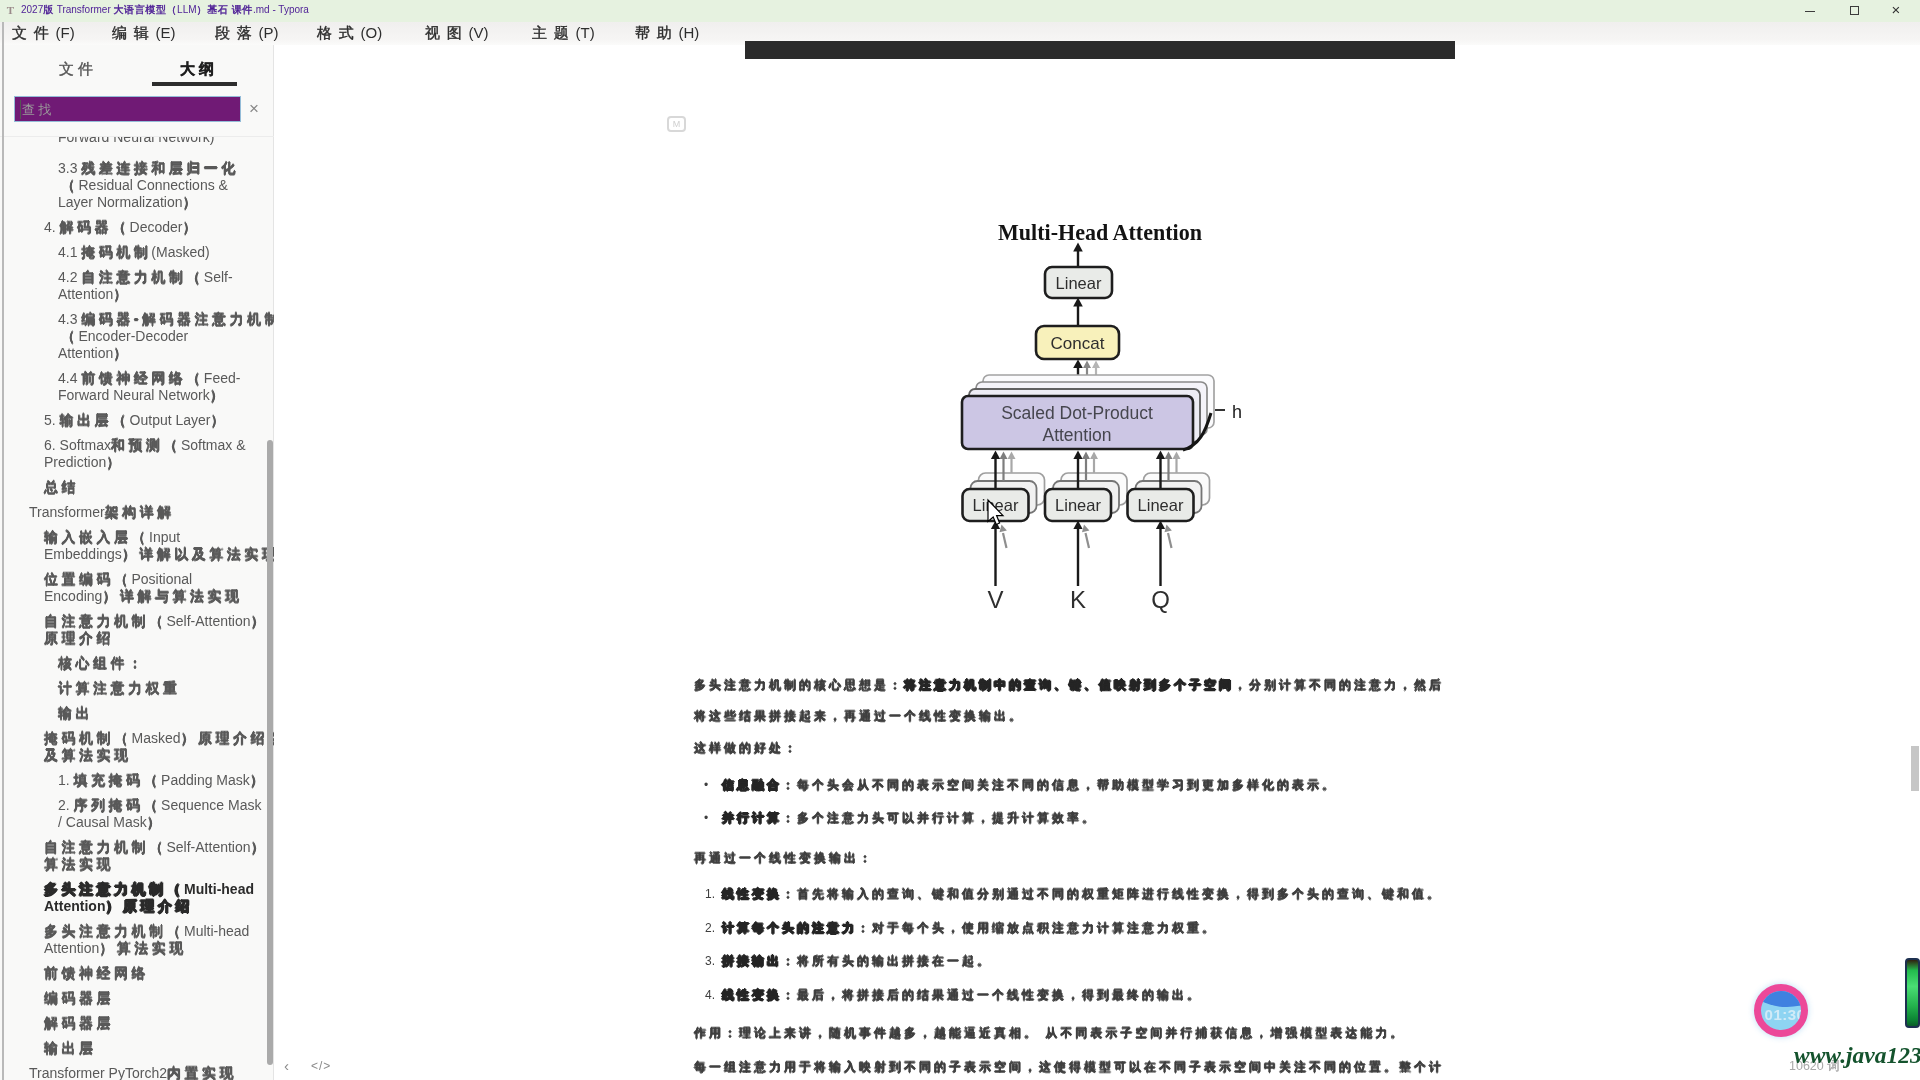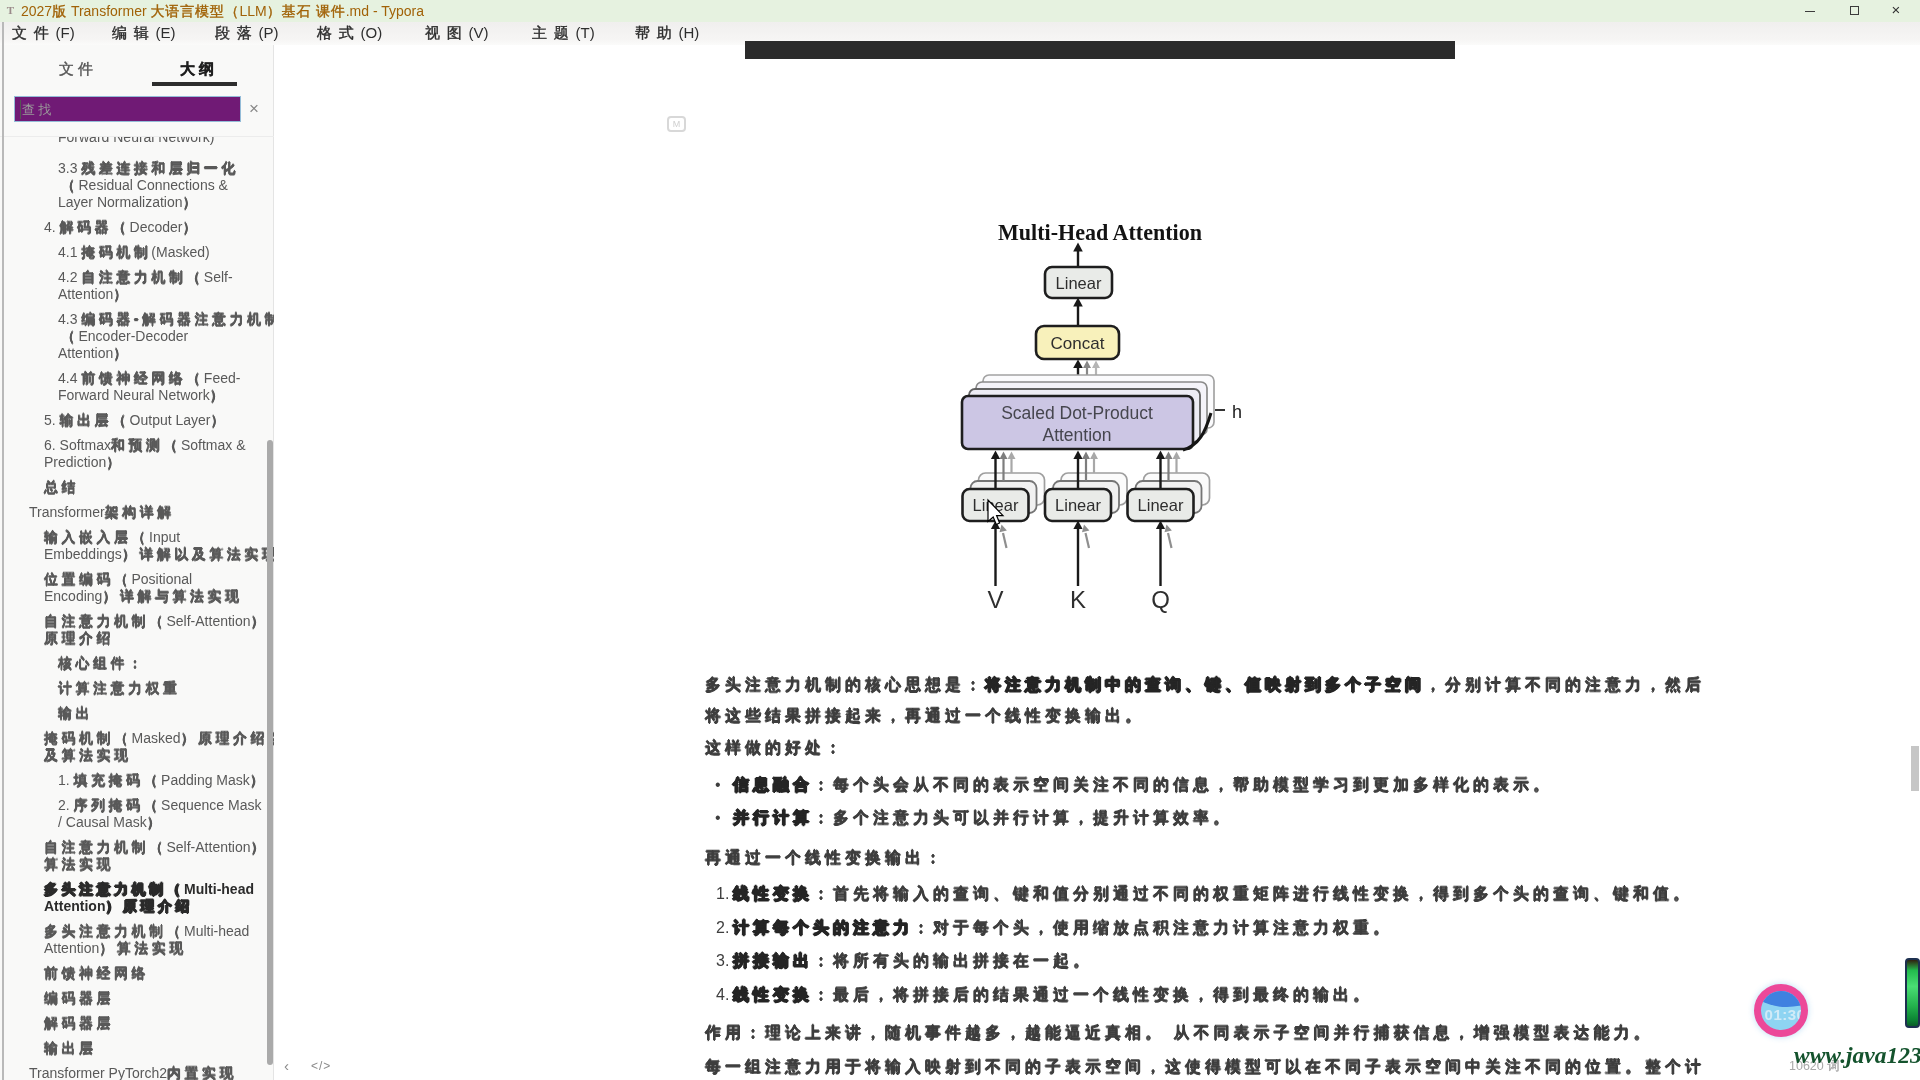--- a/index.html
+++ b/index.html
@@ -6,21 +6,21 @@
 *{box-sizing:border-box;}
 c{letter-spacing:.25em;}
 .cl c{text-shadow:.7px 0 currentColor,-.7px 0 currentColor,0 .7px currentColor,0 -.7px currentColor;}
 .cl b c{text-shadow:1.1px 0 currentColor,-1.1px 0 currentColor,0 1.1px currentColor,0 -1.1px currentColor;}
 .sl c{text-shadow:.6px 0 currentColor,-.6px 0 currentColor,0 .6px currentColor,0 -.6px currentColor;}
 .sl.bd c{text-shadow:.9px 0 currentColor,-.9px 0 currentColor,0 .9px currentColor,0 -.9px currentColor;}
 #h2t c{text-shadow:1.2px 0 currentColor,-1.2px 0 currentColor,0 1.2px currentColor,0 -1.2px currentColor;}
 .mi c,.tt c,#tabfile c,#taboutl c,#wcount c{-webkit-text-stroke:.4px currentColor;}
 
 #titlebar{position:absolute;left:0;top:0;width:1920px;height:22px;background:#e6f2e0;}
-#titlebar .tt{position:absolute;left:21px;top:3px;font-size:14px;color:#a16207;white-space:nowrap;}
+#titlebar .tt{position:absolute;left:21px;top:3px;font-size:10px;color:#4c1d95;white-space:nowrap;}
 #titlebar .tt c{letter-spacing:.06em;}
 #tico{position:absolute;left:5px;top:4px;width:11px;height:14px;color:#9a8a8a;font:bold 11px "Liberation Serif",serif;text-align:center;}
 .winbtn{position:absolute;top:0;width:30px;height:22px;color:#333;font-size:13px;text-align:center;line-height:20px;}
 #menubar{position:absolute;left:0;top:22px;width:1920px;height:23px;
   background:linear-gradient(#f0efee,#f6f5f4 75%,#fbfbfa);}
 .mi{position:absolute;top:2px;font-size:15px;color:#2e2e2e;white-space:nowrap;}
 .mi c{letter-spacing:.45em;}
 
 #sidebar{position:absolute;left:0;top:45px;width:274px;height:1035px;background:#f9f9f8;
   border-right:1px solid #e4e4e4;}
@@ -34,21 +34,21 @@
 #sbox .ph{position:absolute;left:7px;top:4px;font-size:13px;color:#9a9a9a;letter-spacing:.26em;}
 #sbox .caret{position:absolute;left:5px;top:3px;width:1px;height:19px;background:#555;}
 #sx{position:absolute;left:249px;top:54px;font-size:17px;color:#888;}
 #sbsep{position:absolute;left:0;top:91px;width:274px;height:1px;background:#ececec;}
 #outline{position:absolute;left:0;top:92px;width:274px;height:943px;overflow:hidden;}
 .sl{position:absolute;white-space:nowrap;font-size:14px;color:#595959;line-height:18px;}
 .sl.bd{font-weight:bold;color:#2b2b2b;}
 #sbscroll{position:absolute;left:267px;top:395px;width:6px;height:625px;background:#aaa;border-radius:3px;}
 
 #content{position:absolute;left:275px;top:45px;width:1645px;height:1035px;background:#fff;}
-.cl{position:absolute;white-space:nowrap;font-size:16px;color:#3e3e3e;line-height:24px;margin-left:11px;}
+.cl{position:absolute;white-space:nowrap;font-size:12px;color:#3e3e3e;line-height:24px;}
 .cl b{font-weight:bold;color:#252525;}
 e{letter-spacing:normal;}
 #imgbar{position:absolute;left:470px;top:-4px;width:710px;height:18px;background:#2b2b2b;}
 #h2icon{position:absolute;left:392px;top:71px;width:19px;height:16px;border:2px solid #d8d8d8;
   border-radius:4px;color:#cfcfcf;font-size:9px;text-align:center;line-height:12px;}
 #h2t{position:absolute;left:418px;top:65px;line-height:38px;font-size:25px;font-weight:bold;color:#2c2c2c;white-space:nowrap;}
 #h2t c{letter-spacing:.305em;}
 #cscroll{position:absolute;left:1636px;top:701px;width:8px;height:45px;background:#c6c6c6;}
 
 #greenbar{position:absolute;left:1905px;top:958px;width:15px;height:70px;border-radius:4px;

